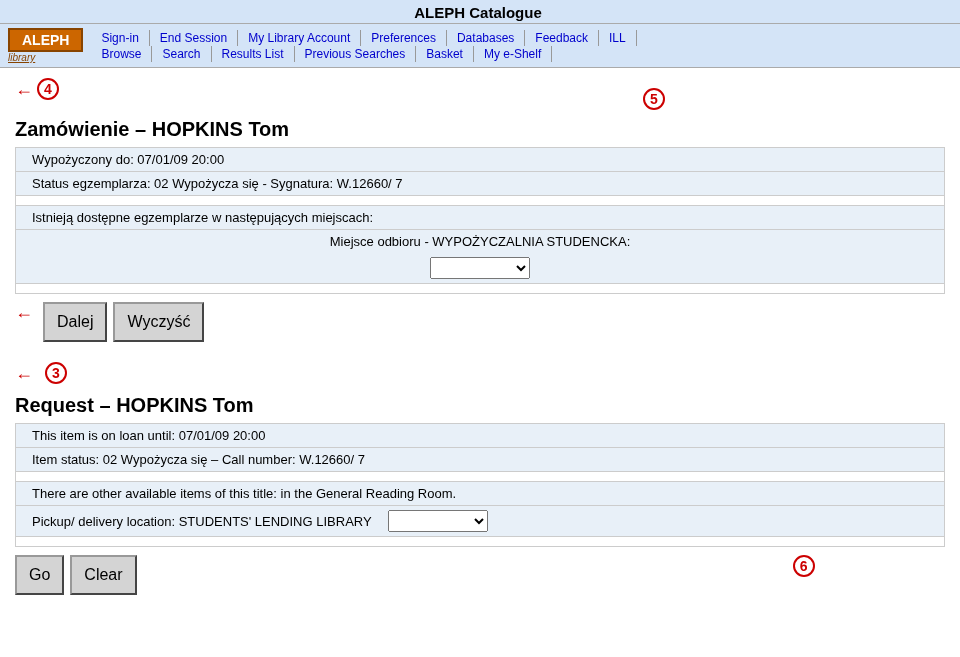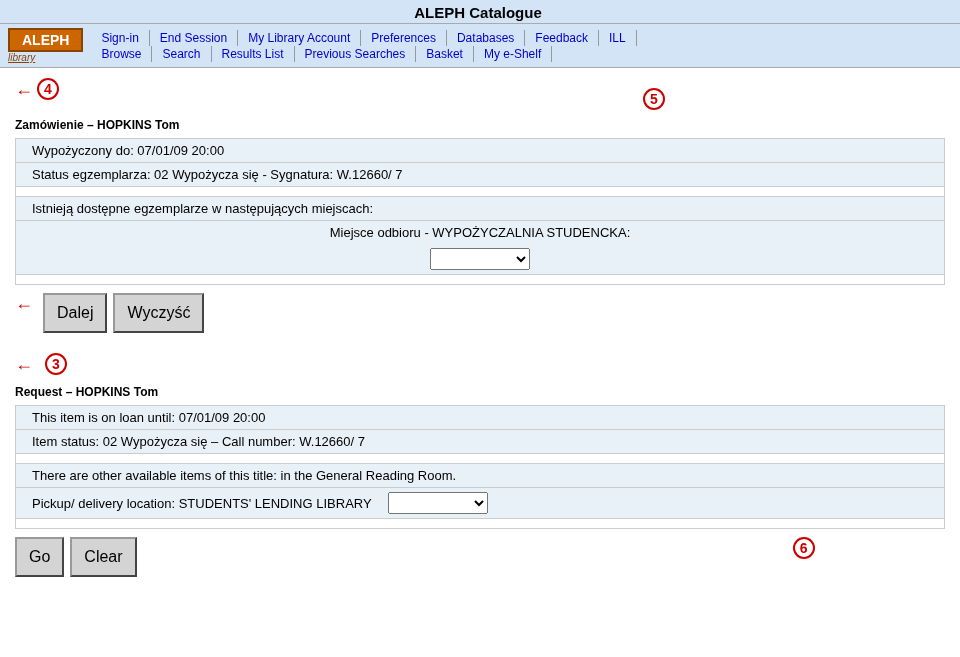--- a/index.html
+++ b/index.html
@@ -63,21 +63,21 @@
       display: flex;
       align-items: center;
     }
 
     
     .main-content {
       padding: 10px 15px;
     }
 
     .section-title {
-      font-size: 12px;
+      font-size: 20px;
       font-weight: bold;
       margin: 8px 0 6px 0;
     }
 
     
     .info-table {
       width: 100%;
       border-collapse: collapse;
       margin-bottom: 4px;
     }

